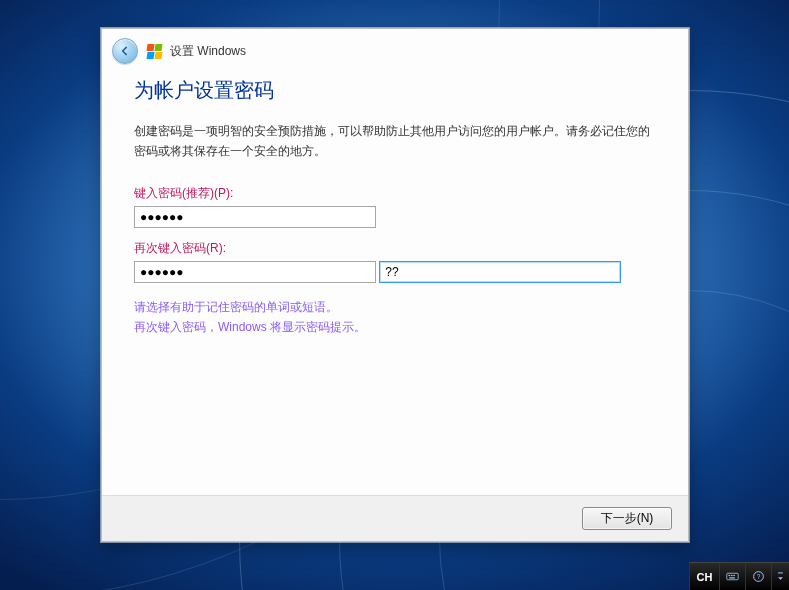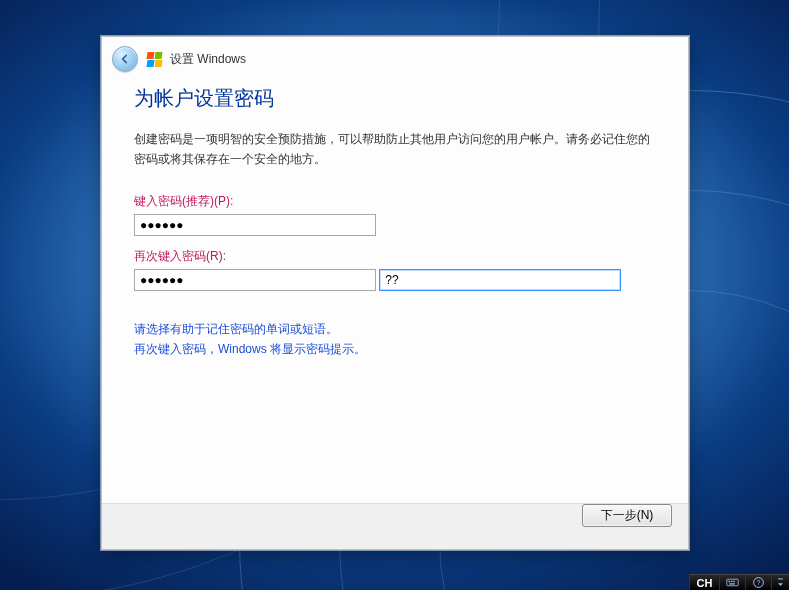--- a/index.html
+++ b/index.html
@@ -29,21 +29,21 @@
     }
     .streak.s1 { width: 900px; height: 900px; right: -350px; bottom: -400px; border-color: rgba(180,230,255,0.25); }
     .streak.s2 { width: 700px; height: 700px; right: -250px; bottom: -300px; border-color: rgba(180,230,255,0.2); }
     .streak.s3 { width: 500px; height: 500px; right: -150px; bottom: -200px; border-color: rgba(180,230,255,0.18); }
     .streak.s4 { width: 1200px; height: 1200px; left: -600px; top: -600px; border-color: rgba(180,230,255,0.15); }
     .streak.s5 { width: 1000px; height: 1000px; left: -500px; top: -500px; border-color: rgba(180,230,255,0.12); }
 
     .dialog {
       position: absolute;
       left: 101px;
-      top: 36px;
+      top: 28px;
       width: 588px;
       height: 514px;
       background: #fdfdfd;
       border: 1px solid rgba(0,0,0,0.25);
       box-shadow: 0 0 0 1px rgba(255,255,255,0.5), 0 6px 18px rgba(0,0,0,0.35);
       display: flex;
       flex-direction: column;
     }
     .dialog-header {
       height: 44px;
@@ -116,49 +116,50 @@
       outline: none;
       margin-bottom: 12px;
       background: #fff;
     }
     .text-input.focused {
       border: 1px solid #3399ff;
       box-shadow: inset 0 0 0 1px rgba(51,153,255,0.35);
     }
     .hint-text {
       line-height: 1.7;
-      color: #1d4ed8;
-      margin-top: 16px;
+      color: #8b5cf6;
+      margin-top: 2px;
     }
     .dialog-footer {
       height: 46px;
       border-top: 1px solid #dcdcdc;
       background: #f0f0f0;
       display: flex;
+      align-items: center;
       justify-content: flex-end;
       padding: 0 16px;
     }
     .next-btn {
       min-width: 90px;
       height: 23px;
       font-size: 12px;
       font-family: inherit;
       background: linear-gradient(#f7f7f7,#e3e3e3);
       border: 1px solid #8a8a8a;
       border-radius: 3px;
       padding: 0 14px;
       box-shadow: inset 0 0 0 1px rgba(255,255,255,0.6);
       cursor: pointer;
     }
     
     .lang-bar {
       position: absolute;
       right: 0;
       bottom: 0;
-      height: 16px;
+      height: 28px;
       display: flex;
       align-items: stretch;
       background: linear-gradient(#2a2a2a,#000);
       border-top: 1px solid #444;
       justify-content: center;
     }
     .lang-cell {
       display: flex;
       align-items: center;
       justify-content: center;

